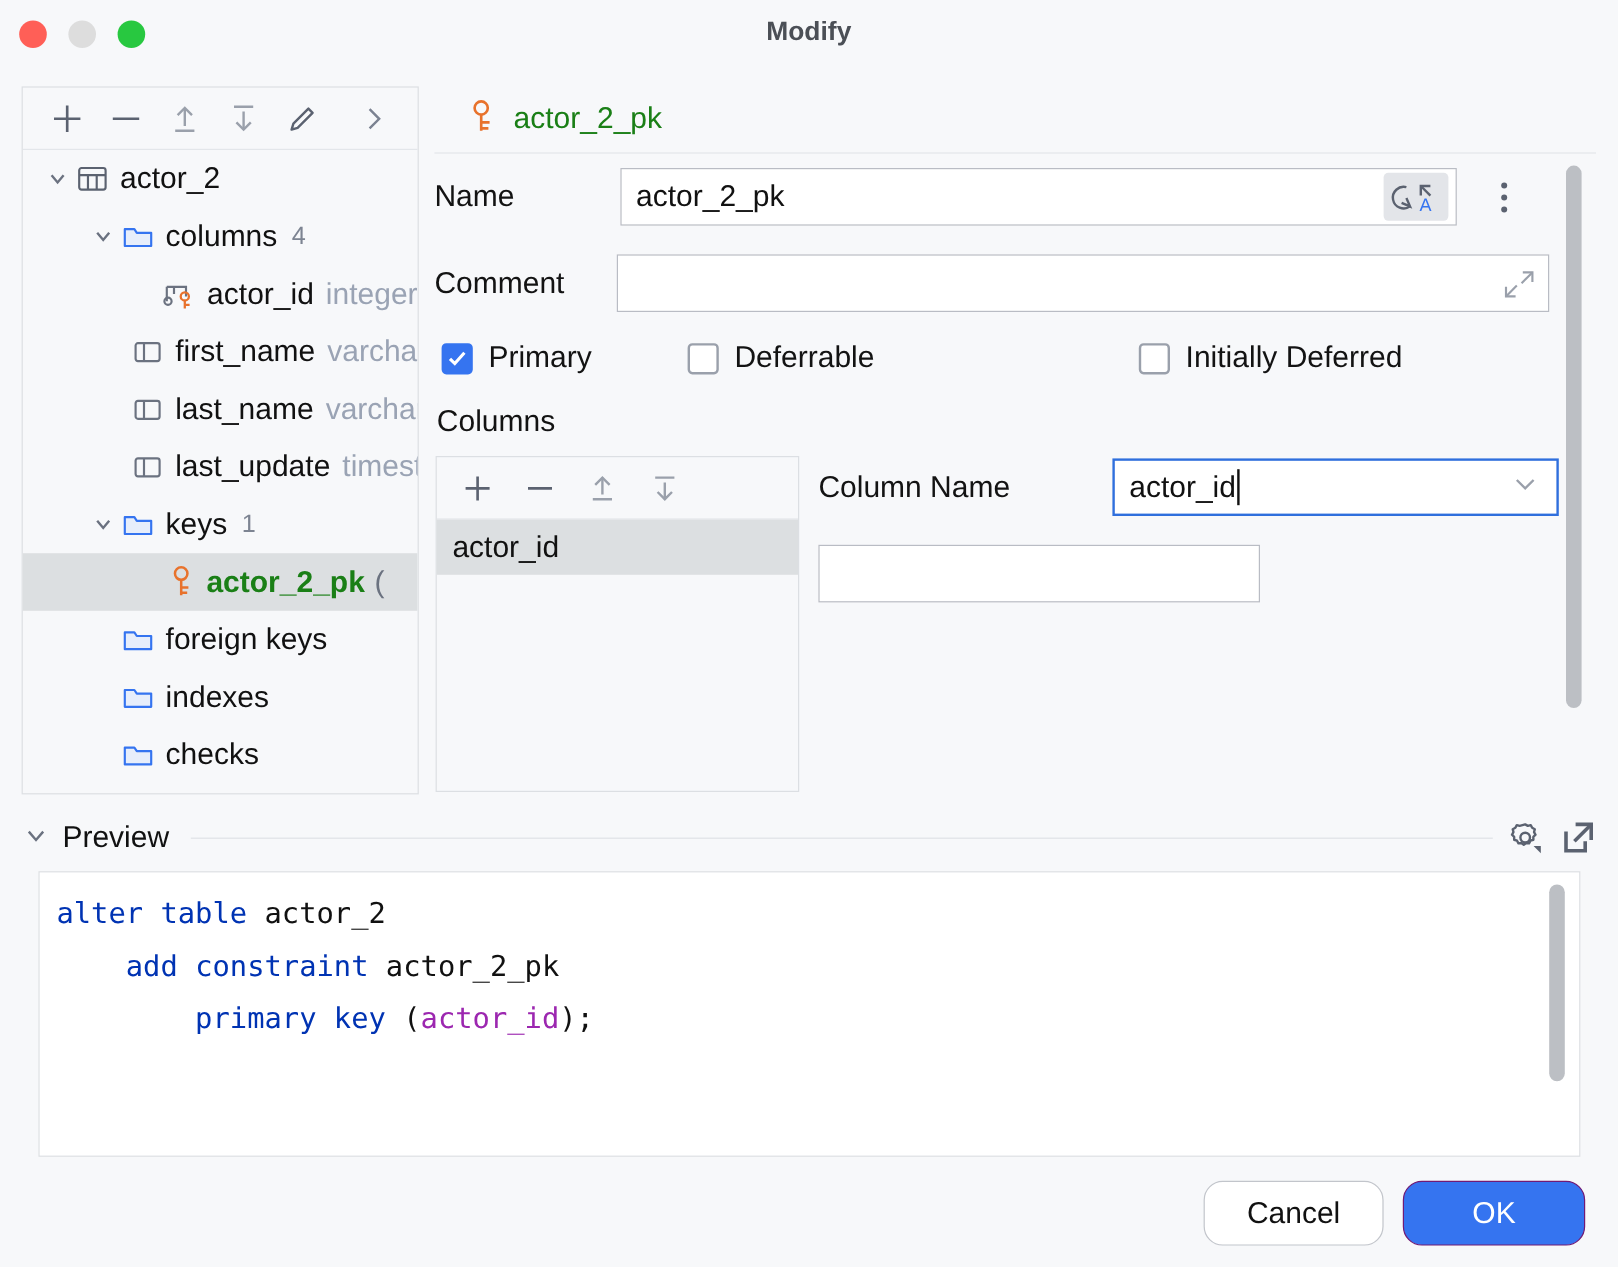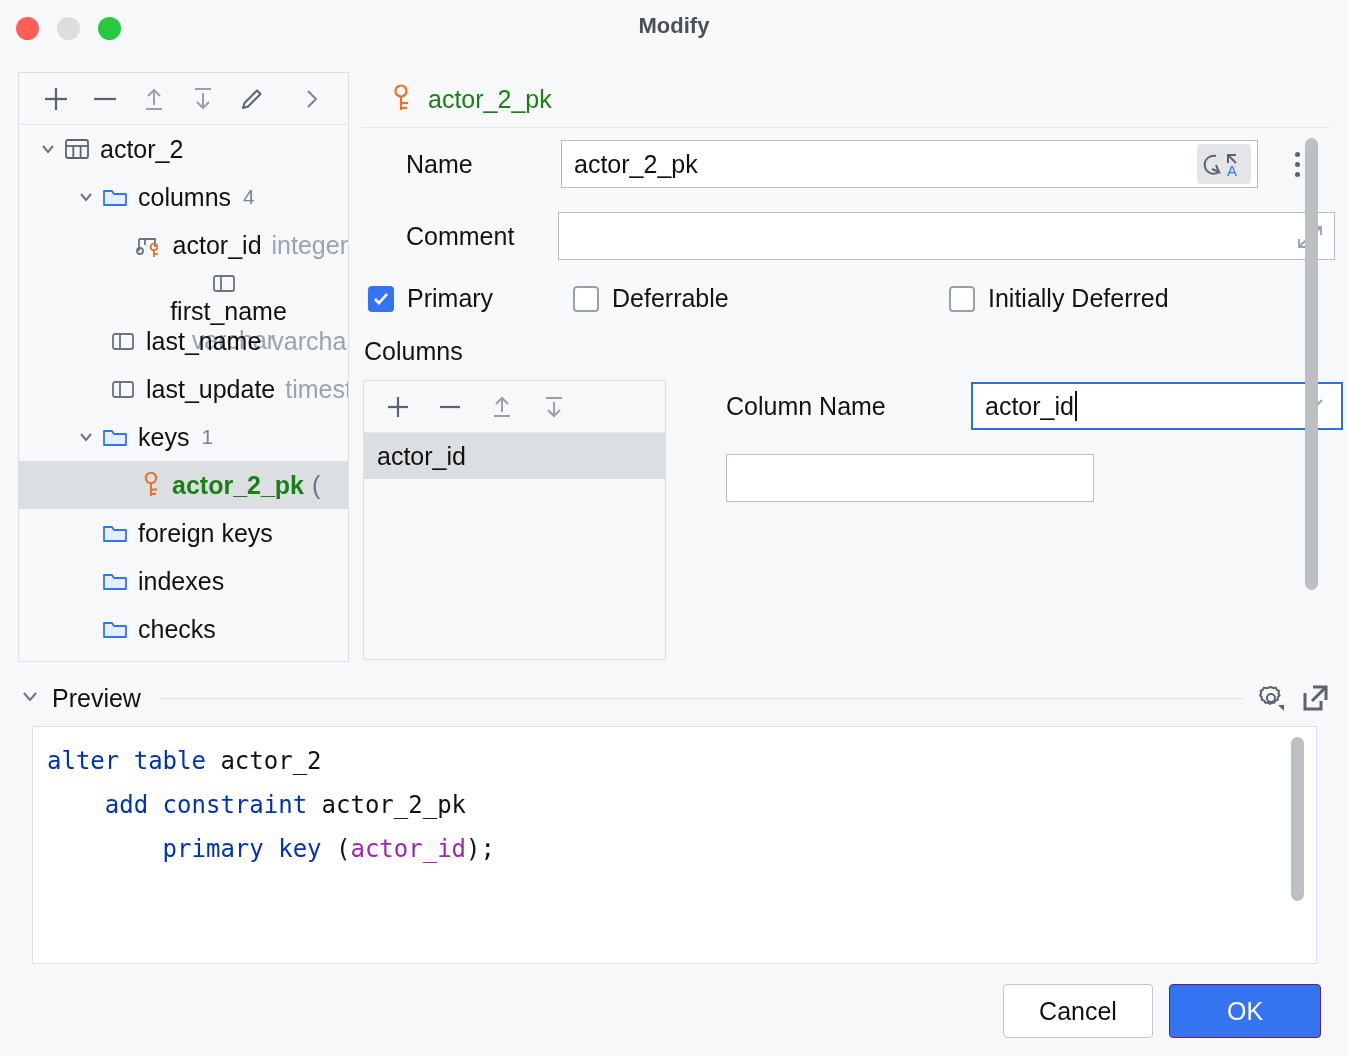--- a/index.html
+++ b/index.html
@@ -62,21 +62,21 @@
     position: absolute; left: 362px; top: 72px;
     width: 968px; height: 590px;
     background: #f7f8fa;
   }
   #detail-header {
     height: 56px; display: flex; align-items: center;
     padding-left: 26px; border-bottom: 1px solid #e3e6ea;
   }
   #detail-header .title { font-size: 25px; color: #1a7f16; margin-left: 14px; }
 
-  .frow { display: flex; align-items: center; padding-left: 0px; margin-left: 44px; }
+  .frow { display: flex; align-items: center; padding-left: 0px; }
   .flabel { font-size: 25px; color: #131313; }
 
   .textfield {
     background: #fff; border: 1px solid #b9bcc4; height: 48px;
     display: flex; align-items: center; padding: 0 12px;
     font-size: 25px; color: #111;
   }
   .textfield.focused { border: 2px solid #2f6fdd; }
 
   .checkrow { display: flex; align-items: center; }
@@ -119,21 +119,21 @@
     font-size: 24px; line-height: 44px;
     padding: 12px 0 0 14px; white-space: pre;
   }
   .kw { color: #0033b3; }
   .id { color: #111; }
   .col { color: #9c27b0; }
 
   
   #footer { position: absolute; left: 0; top: 980px; width: 1348px; height: 76px; }
   .btn {
-    position: absolute; height: 54px; border-radius: 4px;
+    position: absolute; height: 54px; border-radius: 16px;
     display: flex; align-items: center; justify-content: center;
     font-size: 25px;
   }
   #btn-cancel { left: 1003px; top: 4px; width: 150px; background: #fff; border: 1px solid #c2c5cb; color: #111; }
   #btn-ok { left: 1169px; top: 4px; width: 152px; background: #3574f0; border: 1px solid #701a75; color: #fff; }
 
   .caret {
     display: inline-block; width: 2px; height: 30px;
     background: #111; margin-left: 1px; vertical-align: middle;
   }
@@ -229,21 +229,21 @@
             <line x1="11" y1="8" x2="11" y2="14" stroke="#6b7280" stroke-width="1.8"></line>
             <circle cx="6" cy="20" r="3" fill="none" stroke="#6b7280" stroke-width="1.8"></circle>
             <circle cx="20" cy="16" r="3.4" fill="none" stroke="#e8722c" stroke-width="1.9"></circle>
             <line x1="20" y1="19.4" x2="20" y2="26" stroke="#e8722c" stroke-width="1.9"></line>
             <line x1="20" y1="23" x2="24" y2="23" stroke="#e8722c" stroke-width="1.9"></line>
           </svg>
         </span>
         <span class="tname">actor_id</span>
         <span class="tmeta">integer</span>
       </div>
-      <div class="tree-row" style="padding-left: 90px; flex-direction: column;">
+      <div class="tree-row" style="padding-left: 90px;">
         <span class="chev"></span>
         <span class="tree-icon">
           <svg width="28" height="28" viewBox="0 0 28 28">
             <rect x="4" y="7" width="20" height="15" rx="2" fill="none" stroke="#6b7280" stroke-width="1.8"></rect>
             <line x1="11" y1="7" x2="11" y2="22" stroke="#6b7280" stroke-width="1.8"></line>
           </svg>
         </span>
         <span class="tname">first_name</span>
         <span class="tmeta">varchar</span>
       </div>

